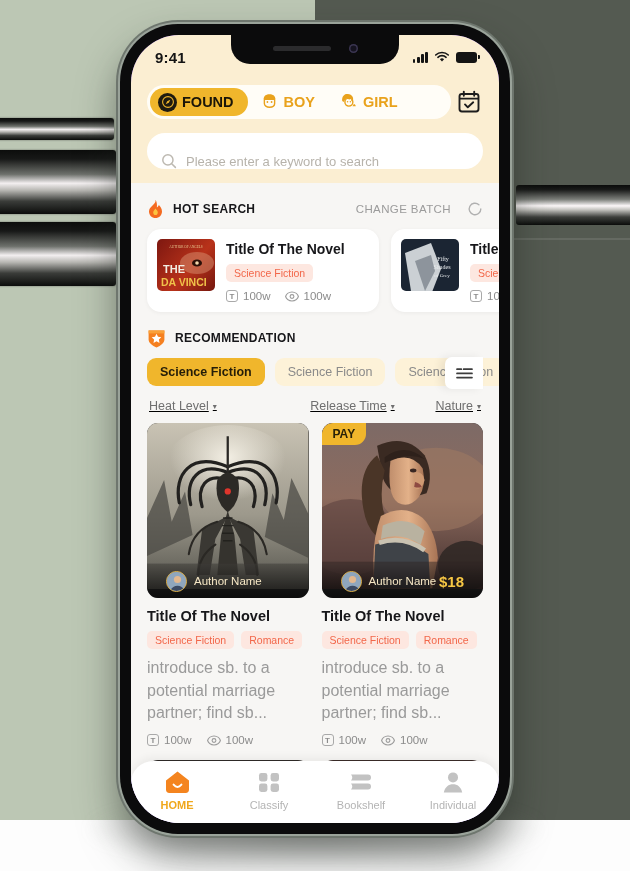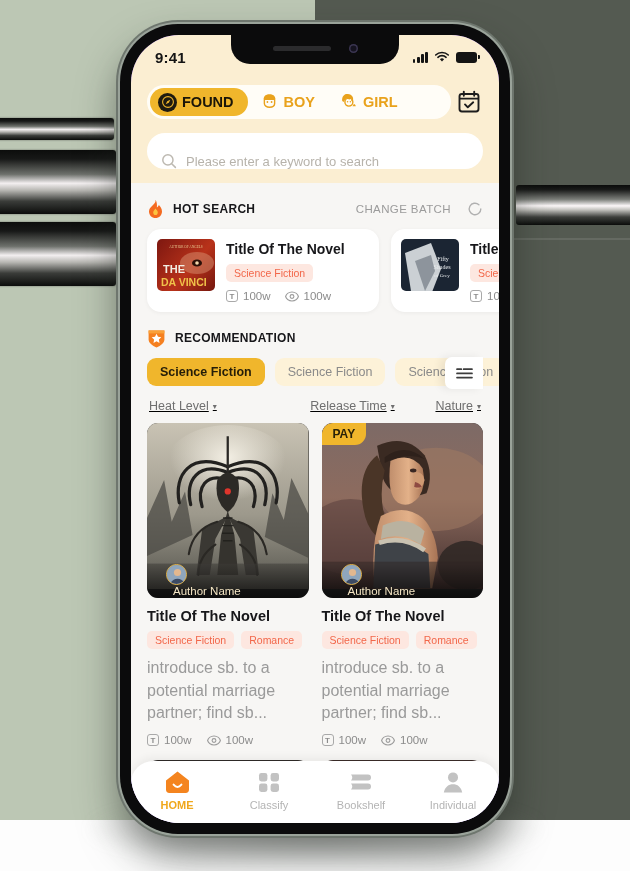--- a/index.html
+++ b/index.html
@@ -173,23 +173,22 @@
     background:#222;
   }
   .cover-art { position:absolute; inset:0; }
   .pay-badge {
     position:absolute; left:0; top:0; z-index:3;
     background:#f0b62c; color:#2a2208; font-size:12px; font-weight:700;
     padding:4px 11px; border-radius:11px 0 11px 0;
   }
   .cover-foot {
     position:absolute; left:0; right:0; bottom:0; height:34px; z-index:3;
-    display:flex; align-items:flex-start; padding:0 19px;
+    display:flex; align-items:center; padding:0 19px;
     background:linear-gradient(to top, rgba(0,0,0,.62), rgba(0,0,0,0));
-    flex-direction:column;
   }
   .avatar {
     width:21px; height:21px; border-radius:50%; flex:0 0 21px;
     background:linear-gradient(145deg,#6f88a6,#c9b18c);
     border:1.5px solid #e8b94c; overflow:hidden; position:relative;
   }
   .author { font-size:11.5px; color:#f5e6c4; margin-left:7px; white-space:nowrap; }
   .price { margin-left:auto; font-size:15px; font-weight:700; color:#f7c744; }
 
   .btitle { font-size:14.5px; font-weight:700; color:#17171a; margin-top:10px; }

